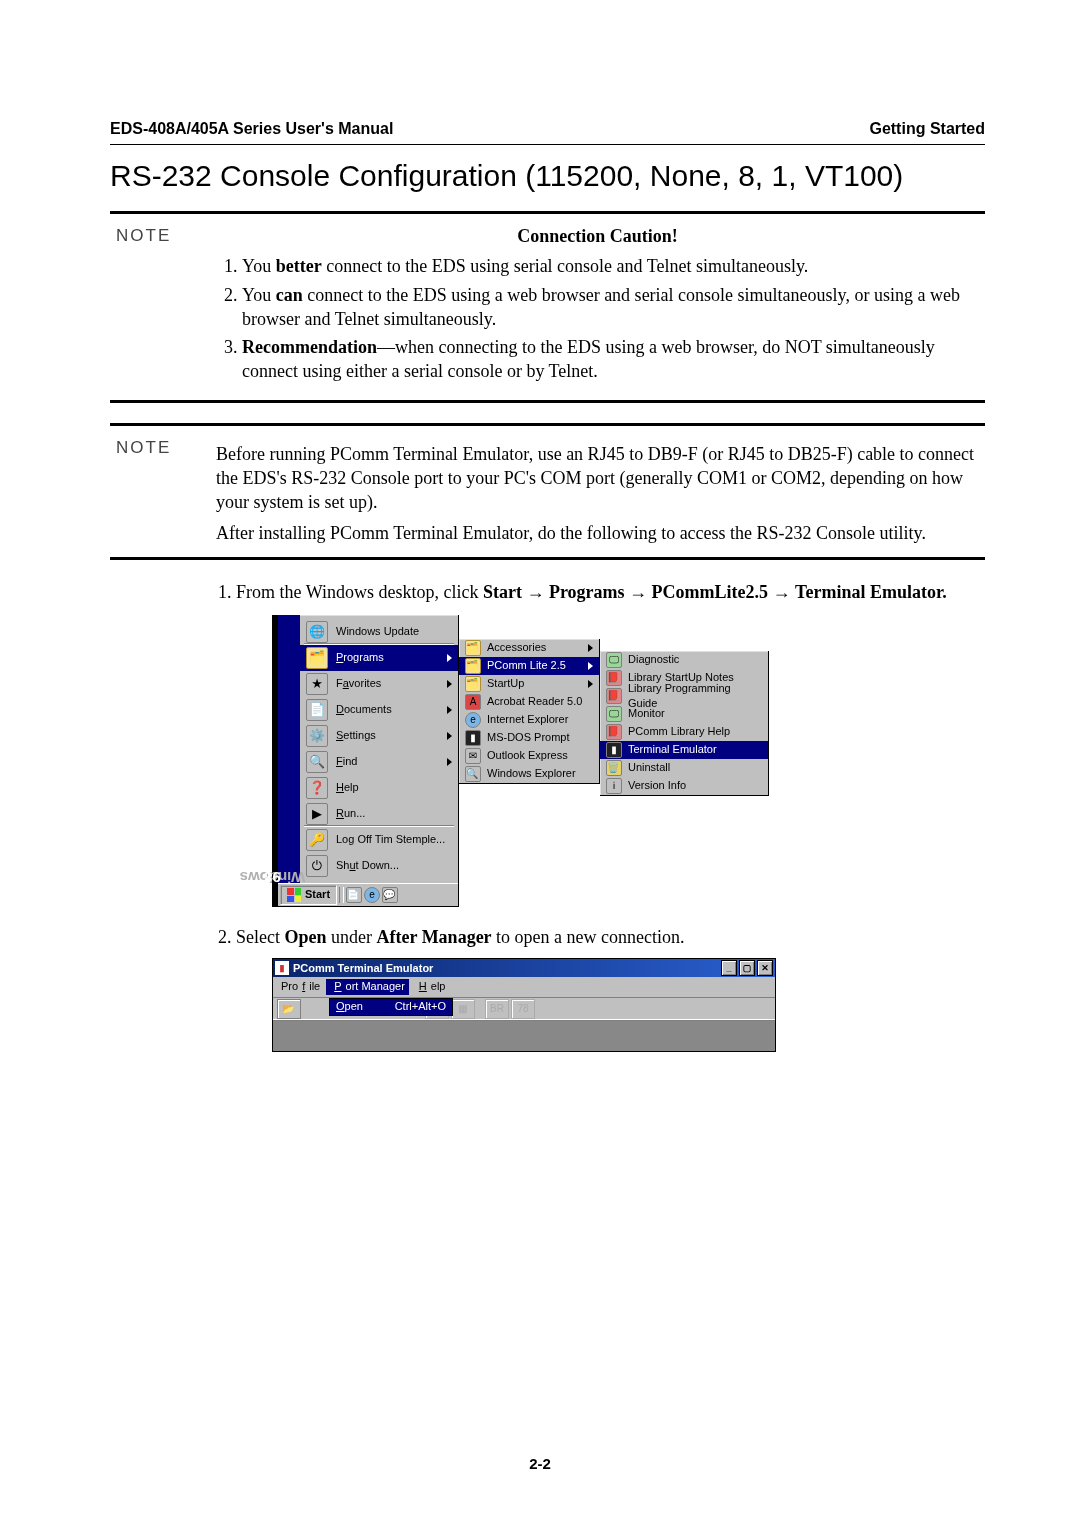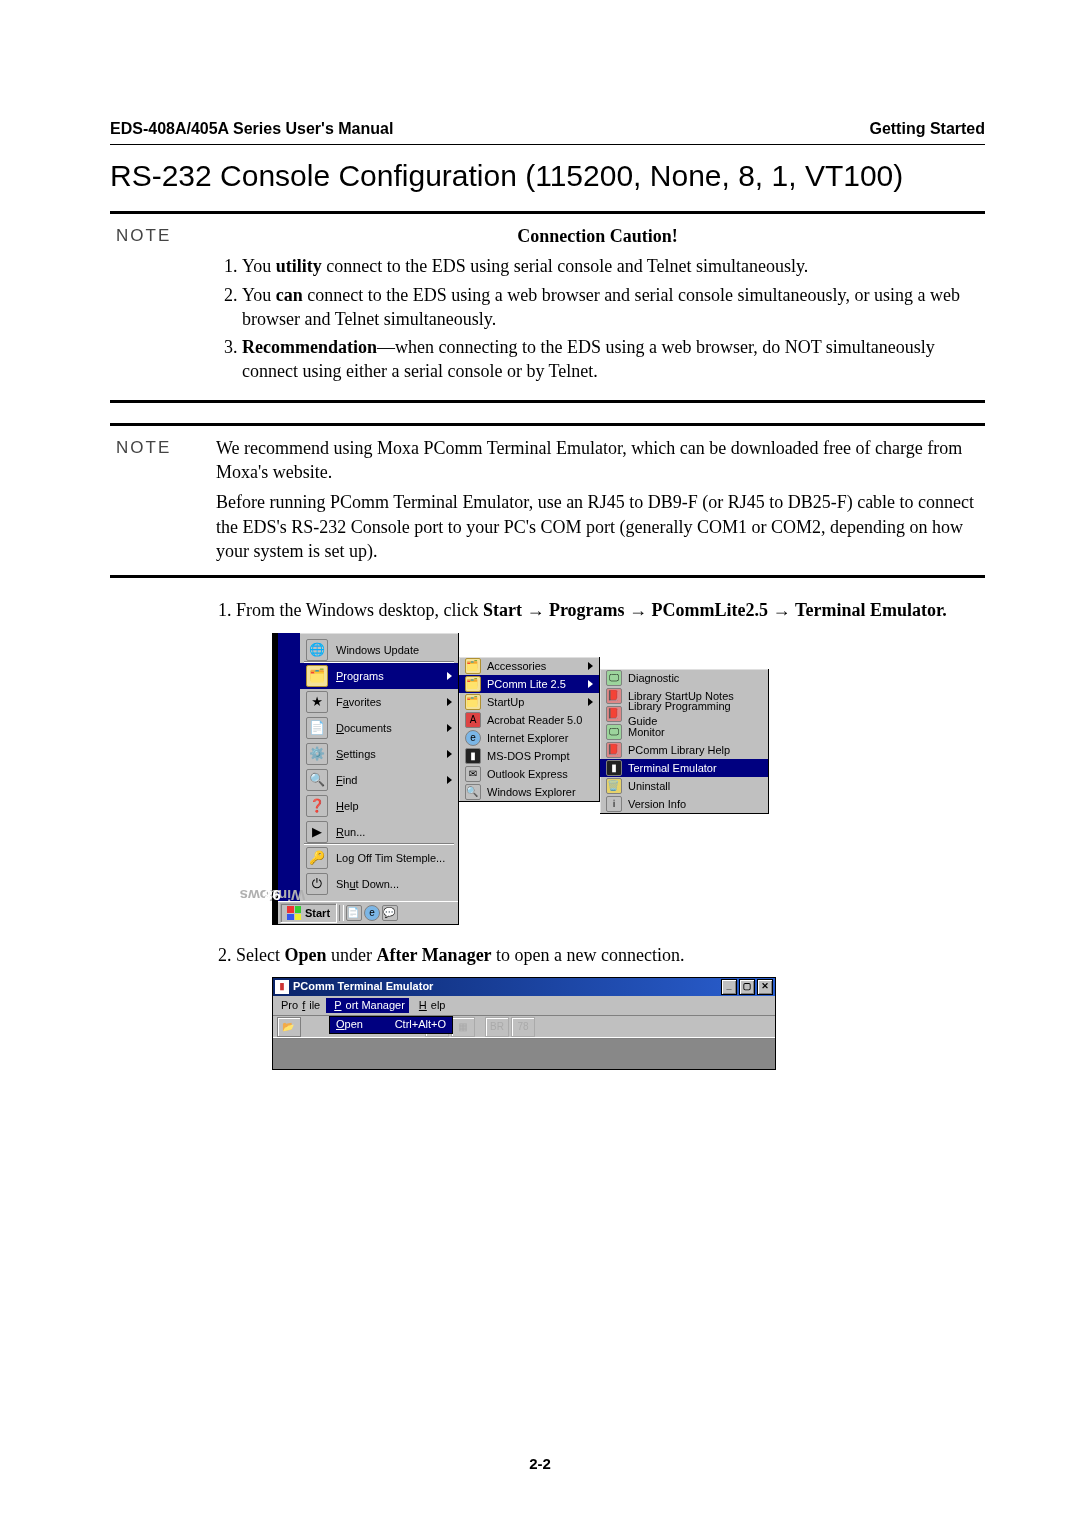--- a/index.html
+++ b/index.html
@@ -348,39 +348,39 @@
 
   <h1 class="page-title">RS-232 Console Configuration (115200, None, 8, 1, VT100)</h1>
 
   <div class="note-block">
     <div class="note-row">
       <div class="note-label">NOTE</div>
       <div class="note-content">
         <p class="centered">Connection Caution!</p>
         <ol>
           <li>
-            <span>You </span><b>utility</b><span> connect to the EDS using serial console and Telnet simultaneously.</span>
+            <span>You </span><b>better</b><span> connect to the EDS using serial console and Telnet simultaneously.</span>
           </li>
           <li>
             <span>You </span><b>can</b><span> connect to the EDS using a web browser and serial console simultaneously, or using a web browser and Telnet simultaneously.</span>
           </li>
           <li>
             <b>Recommendation</b><span>—when connecting to the EDS using a web browser, do NOT simultaneously connect using either a serial console or by Telnet.</span>
           </li>
         </ol>
       </div>
     </div>
   </div>
 
   <div class="note-block">
     <div class="note-row">
       <div class="note-label">NOTE</div>
       <div class="note-content">
-        <p style="margin-top:0">We recommend using Moxa PComm Terminal Emulator, which can be downloaded free of charge from Moxa's website.</p>
         <p>Before running PComm Terminal Emulator, use an RJ45 to DB9-F (or RJ45 to DB25-F) cable to connect the EDS's RS-232 Console port to your PC's COM port (generally COM1 or COM2, depending on how your system is set up).</p>
+        <p>After installing PComm Terminal Emulator, do the following to access the RS-232 Console utility.</p>
       </div>
     </div>
   </div>
 
   <div class="steps">
     <ol>
       <li>
         <span>From the Windows desktop, click </span><b>Start</b><span> → </span><b>Programs</b><span> → </span><b>PCommLite2.5</b><span> → </span><b>Terminal Emulator.</b>
 
         

